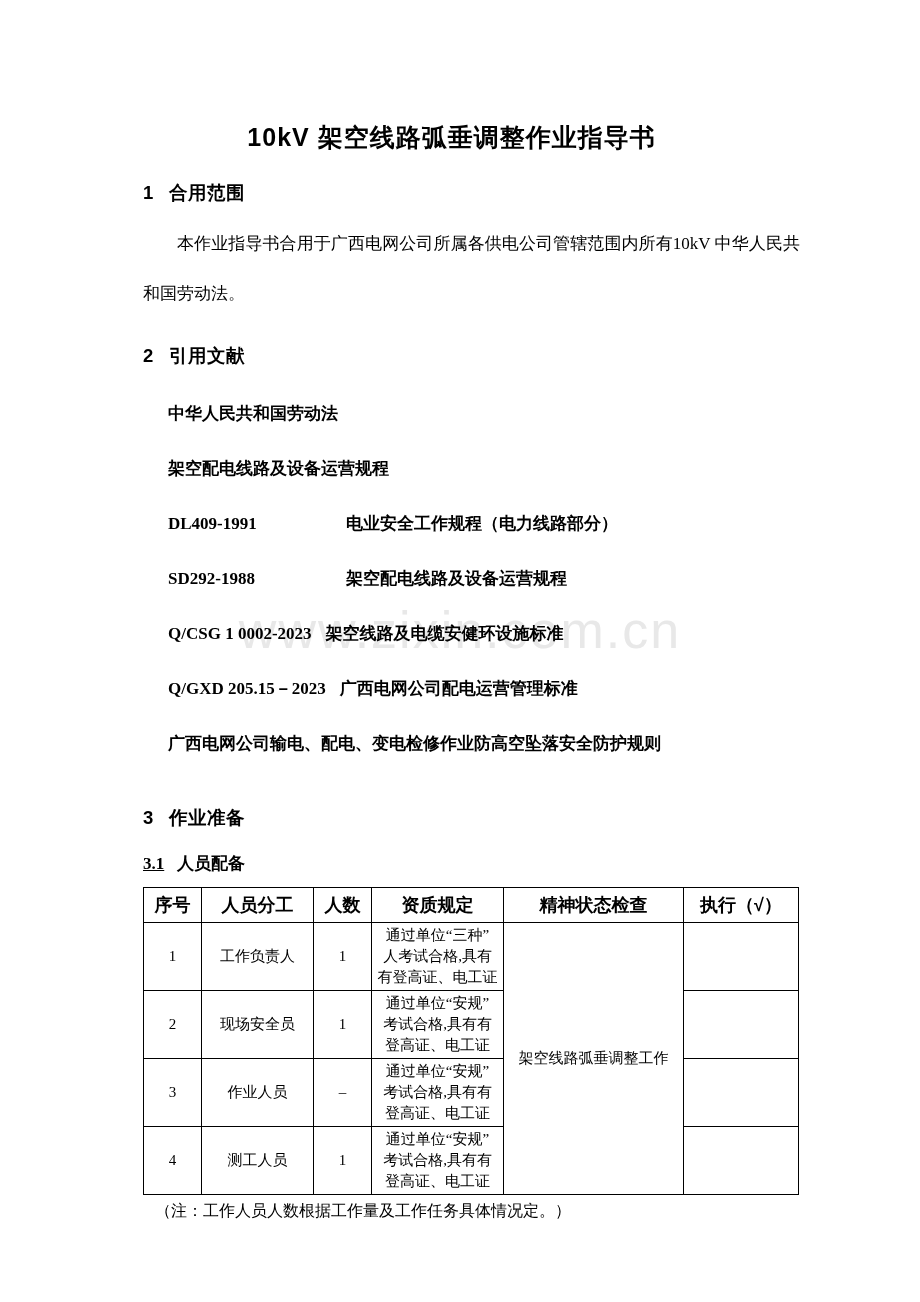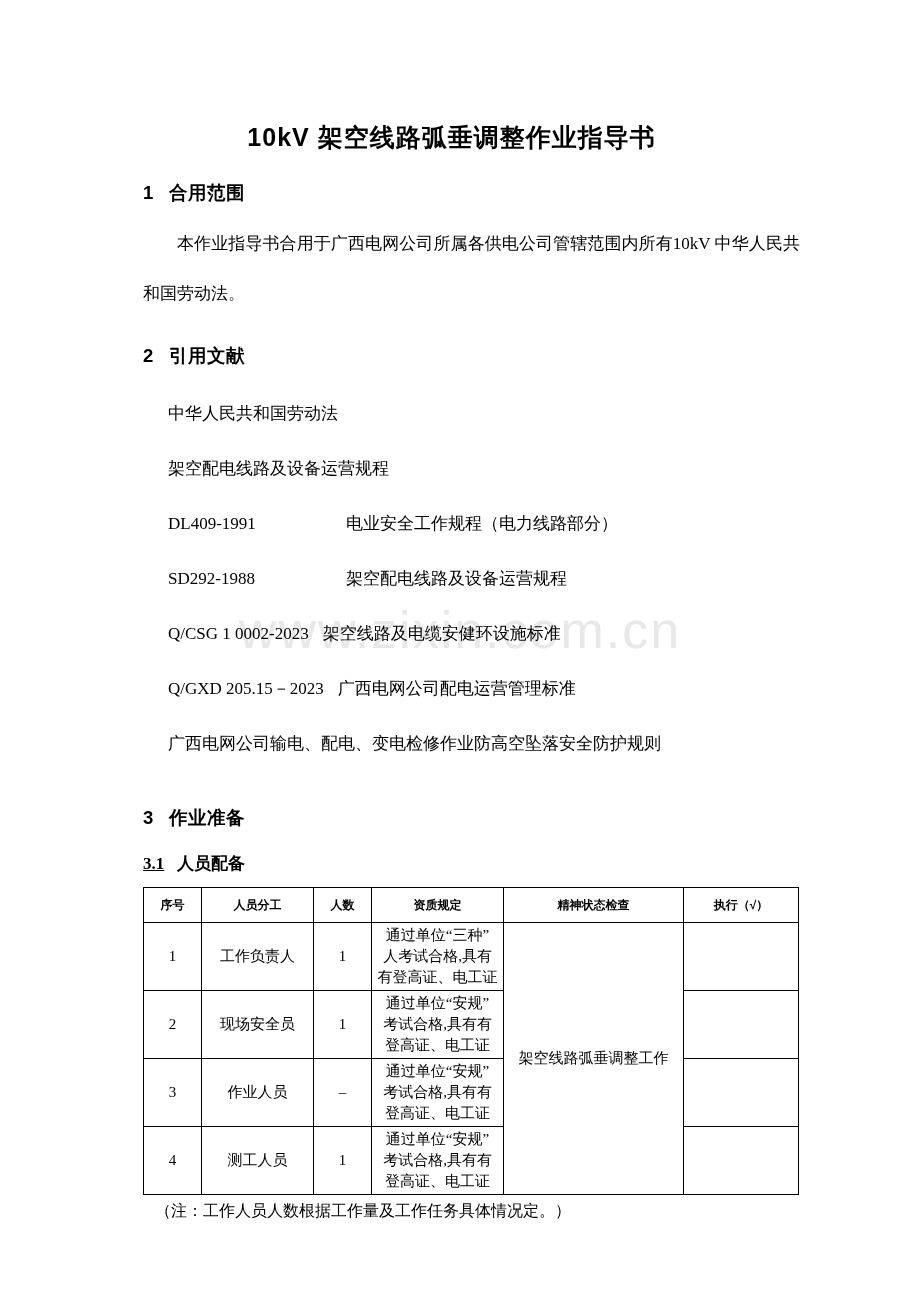--- a/index.html
+++ b/index.html
@@ -88,20 +88,21 @@
     margin: 0;
     text-indent: 2em;
     text-align: justify;
     width: 657px;
   }
 
   .ref-list {
     margin: 0;
     padding: 0;
     list-style: none;
+    font-weight: bold;
   }
   .ref-item {
     font-size: 17px;
     line-height: 55px;
     margin: 0;
     padding-left: 25px;
     white-space: nowrap;
   }
   .ref-code {
     display: inline-block;
@@ -134,21 +135,21 @@
   table.personnel td {
     border: 1.3px solid #000000;
     text-align: center;
     vertical-align: middle;
     font-size: 15px;
     padding: 0;
   }
   table.personnel th {
     font-family: "Liberation Sans", "DejaVu Sans", sans-serif;
     font-weight: bold;
-    font-size: 12px;
+    font-size: 18px;
     height: 34px;
     white-space: nowrap;
   }
   table.personnel td {
     font-family: "Liberation Serif", "DejaVu Serif", serif;
     height: 67px;
   }
   td.qual {
     font-size: 14.5px;
     line-height: 21px;

